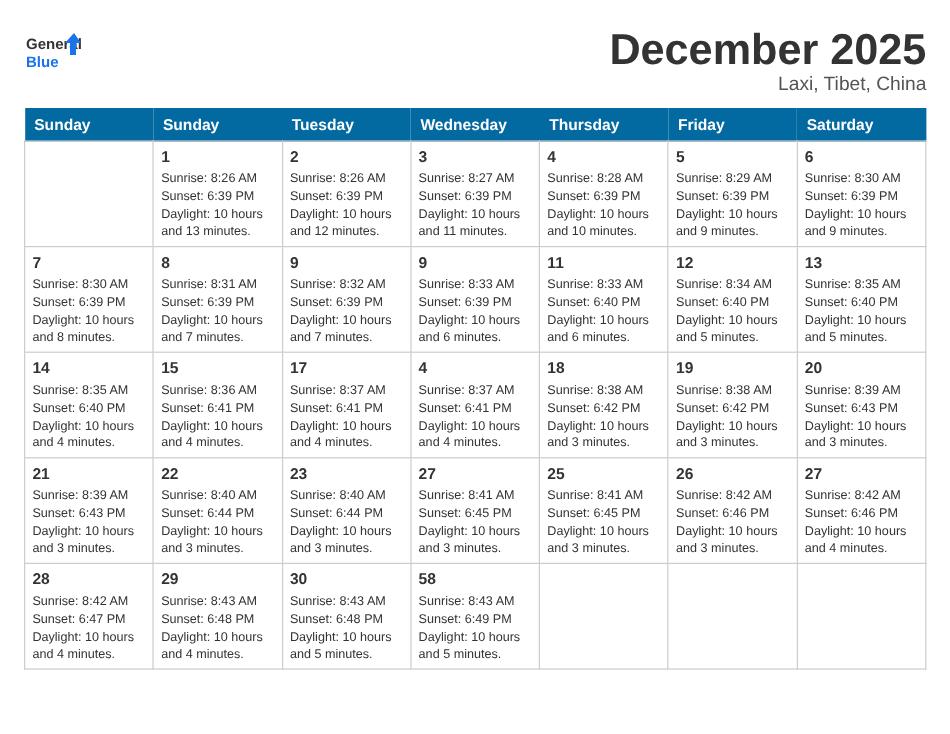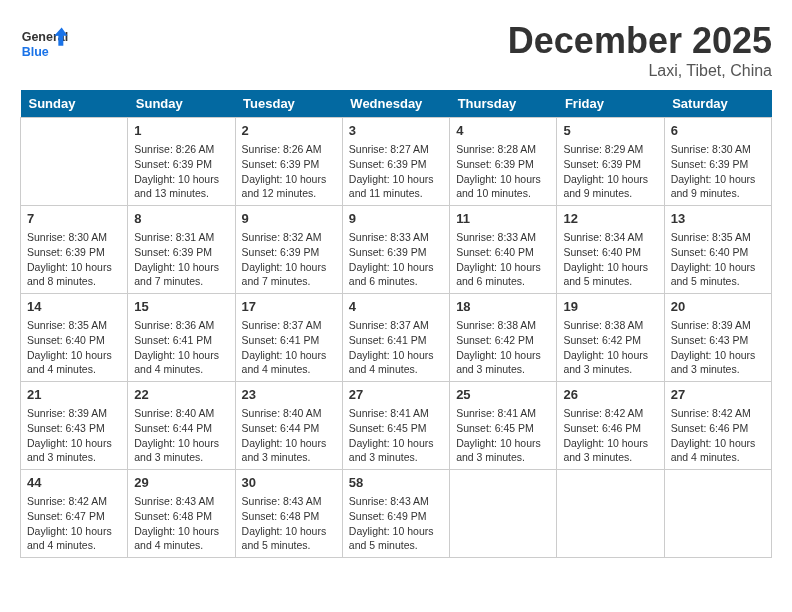--- a/index.html
+++ b/index.html
@@ -214,21 +214,21 @@
           <span class="date-num">26</span>
           <div class="cell-info">Sunrise: 8:42 AM<br>Sunset: 6:46 PM<br>Daylight: 10 hours<br>and 3 minutes.</div>
         </td>
         <td>
           <span class="date-num">27</span>
           <div class="cell-info">Sunrise: 8:42 AM<br>Sunset: 6:46 PM<br>Daylight: 10 hours<br>and 4 minutes.</div>
         </td>
       </tr>
       <tr class="week-row">
         <td>
-          <span class="date-num">44</span>
+          <span class="date-num">28</span>
           <div class="cell-info">Sunrise: 8:42 AM<br>Sunset: 6:47 PM<br>Daylight: 10 hours<br>and 4 minutes.</div>
         </td>
         <td>
           <span class="date-num">29</span>
           <div class="cell-info">Sunrise: 8:43 AM<br>Sunset: 6:48 PM<br>Daylight: 10 hours<br>and 4 minutes.</div>
         </td>
         <td>
           <span class="date-num">30</span>
           <div class="cell-info">Sunrise: 8:43 AM<br>Sunset: 6:48 PM<br>Daylight: 10 hours<br>and 5 minutes.</div>
         </td>

